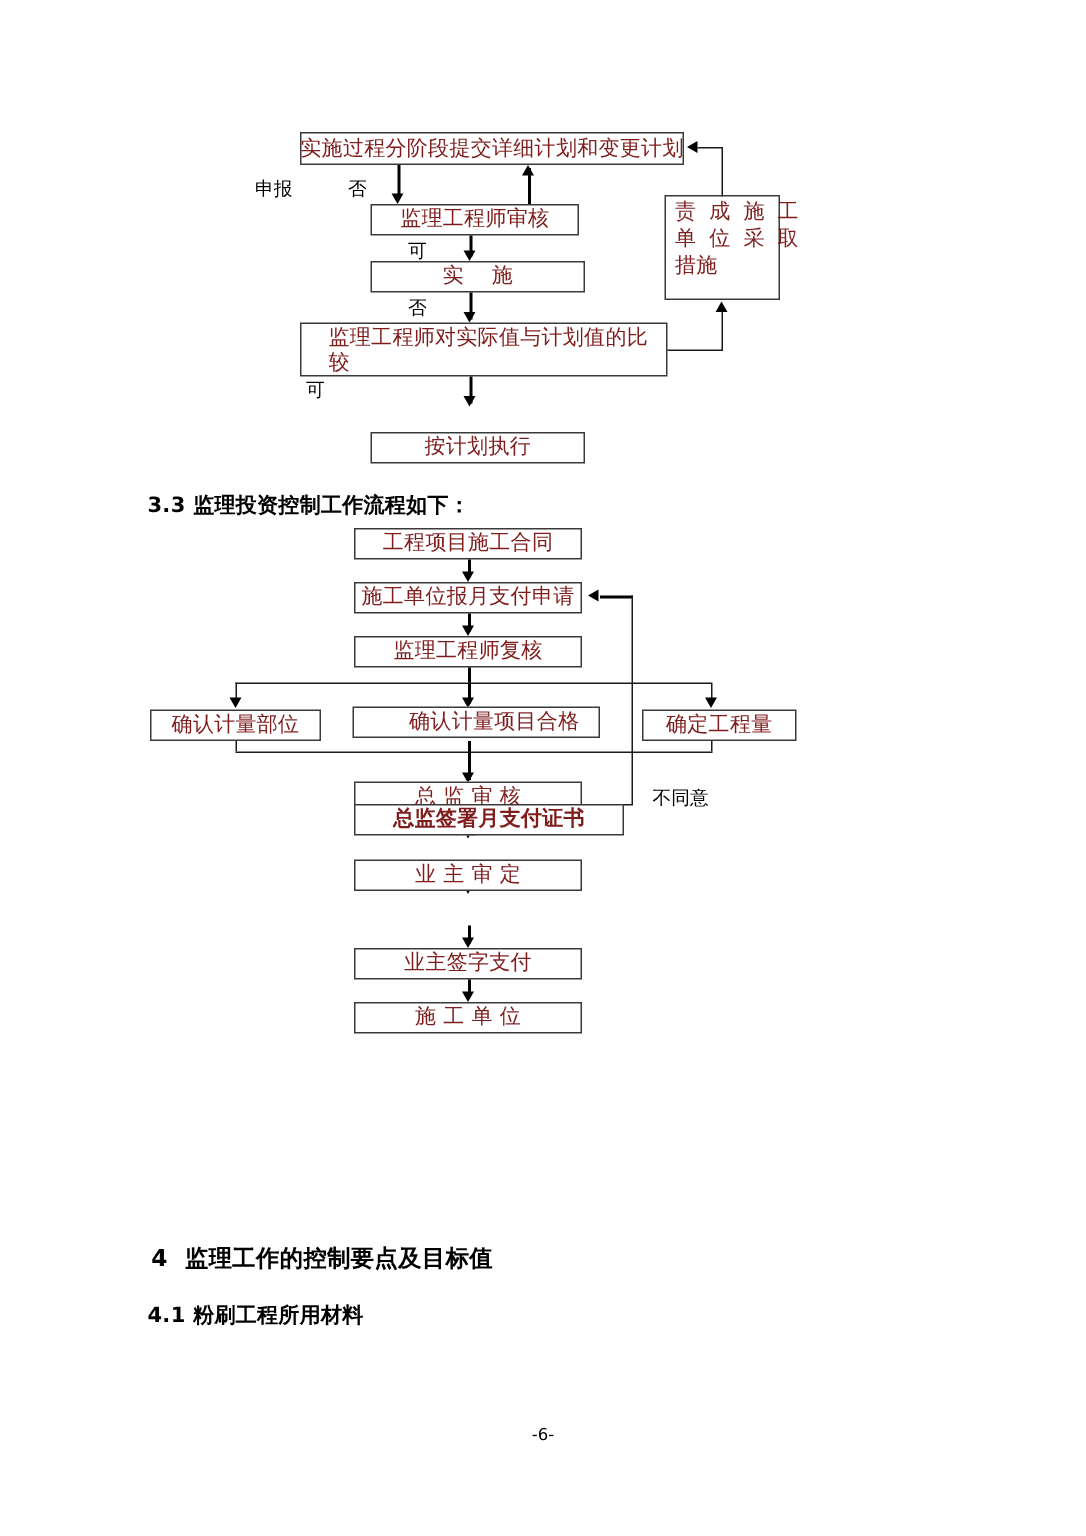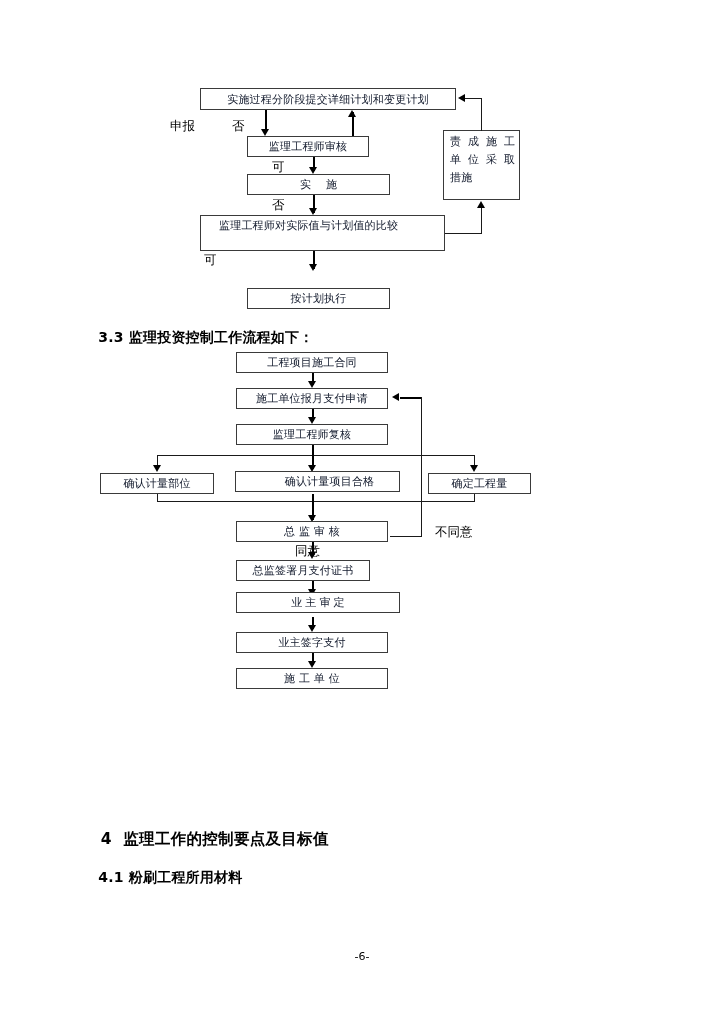--- a/index.html
+++ b/index.html
@@ -27,25 +27,25 @@
   .abs { position: absolute; }
 
   .fbox {
     position: absolute;
     box-sizing: border-box;
     border: 1px solid #3a3a3a;
     background: #fff;
     display: flex;
     align-items: center;
     justify-content: center;
-    font-size: 11px;
+    font-size: 14px;
     line-height: 17px;
     letter-spacing: 0.2px;
     white-space: pre;
-    color: #0f172a;
+    color: #7f1d1d;
   }
   .fbox.wrap {
     display: block;
     white-space: normal;
     padding: 1px 4px 0 18px;
     text-align: left;
   }
   .fbox.topalign {
     display: block;
     white-space: pre;
@@ -142,21 +142,21 @@
     <div class="flabel" style="left:170px;top:118px;">申报</div>
 
     <div class="flabel" style="left:232px;top:118px;">否</div>
 
     <div class="vline thick" style="left:265px;top:110px;height:22px;"></div>
     <div class="arr-down" style="left:261px;top:129px;"></div>
 
     <div class="vline thick" style="left:352px;top:112px;height:25px;"></div>
     <div class="arr-up" style="left:348px;top:110px;"></div>
 
-    <div class="fbox" style="left:247px;top:136px;width:122px;height:21px;">监理工程师审核</div>
+    <div class="fbox" style="left:247px;top:136px;width:139px;height:21px;">监理工程师审核</div>
 
     <div class="flabel" style="left:272px;top:159px;">可</div>
 
     <div class="vline thick" style="left:313px;top:157px;height:14px;"></div>
     <div class="arr-down" style="left:309px;top:167px;"></div>
 
     <div class="fbox" style="left:247px;top:174px;width:143px;height:21px;">实    施</div>
 
     <div class="flabel" style="left:272px;top:197px;">否</div>
 
@@ -235,26 +235,26 @@
 
     <div class="fbox" style="left:236px;top:521px;width:152px;height:21px;">总 监 审 核</div>
 
     <div class="flabel" style="left:435px;top:524px;">不同意</div>
 
     <div class="flabel" style="left:283px;top:543px;margin-left:12px;">同意</div>
 
     <div class="vline thick" style="left:312px;top:542px;height:14px;"></div>
     <div class="arr-down" style="left:308px;top:552px;"></div>
 
-    <div class="fbox" style="left:236px;top:560px;width:134px;height:21px;">总监签署月支付证书</div>
+    <div class="fbox" style="left:236px;top:536px;width:180px;height:21px;font-weight:bold;">总监签署月支付证书</div>
 
     <div class="vline thick" style="left:312px;top:581px;height:12px;"></div>
     <div class="arr-down" style="left:308px;top:589px;"></div>
 
-    <div class="fbox" style="left:236px;top:592px;width:164px;height:21px;font-family:Liberation Serif, serif;">业 主 审 定</div>
+    <div class="fbox" style="left:236px;top:573px;width:152px;height:21px;">业 主 审 定</div>
 
     <div class="vline thick" style="left:312px;top:617px;height:12px;"></div>
     <div class="arr-down" style="left:308px;top:625px;"></div>
 
     <div class="fbox" style="left:236px;top:632px;width:152px;height:21px;">业主签字支付</div>
 
     <div class="vline thick" style="left:312px;top:653px;height:12px;"></div>
     <div class="arr-down" style="left:308px;top:661px;"></div>
 
     <div class="fbox" style="left:236px;top:668px;width:152px;height:21px;">施 工 单 位</div>

